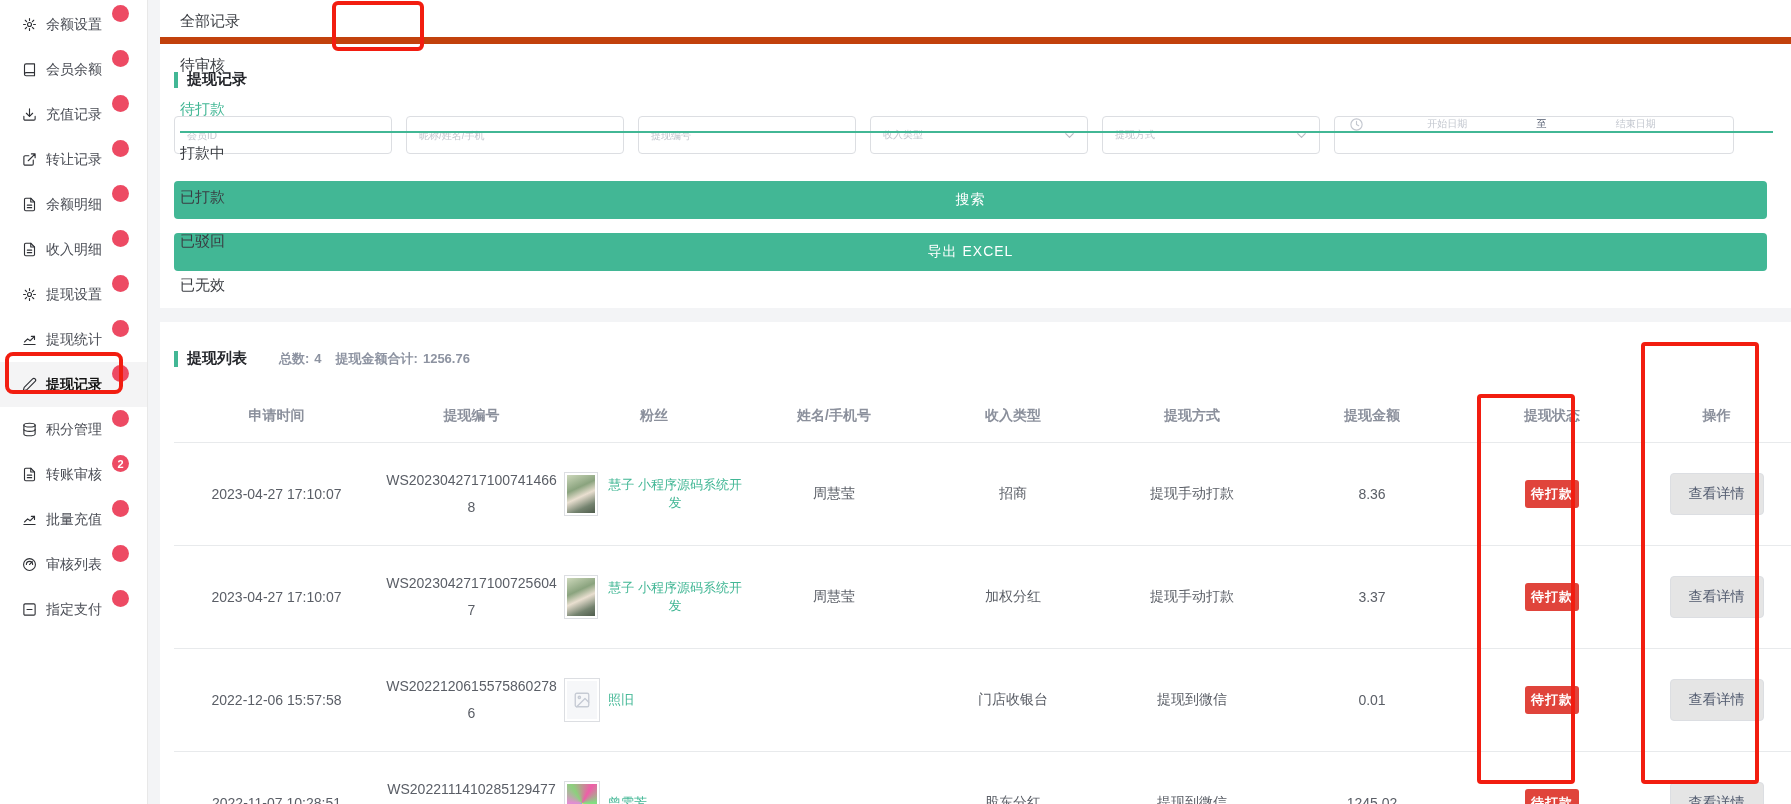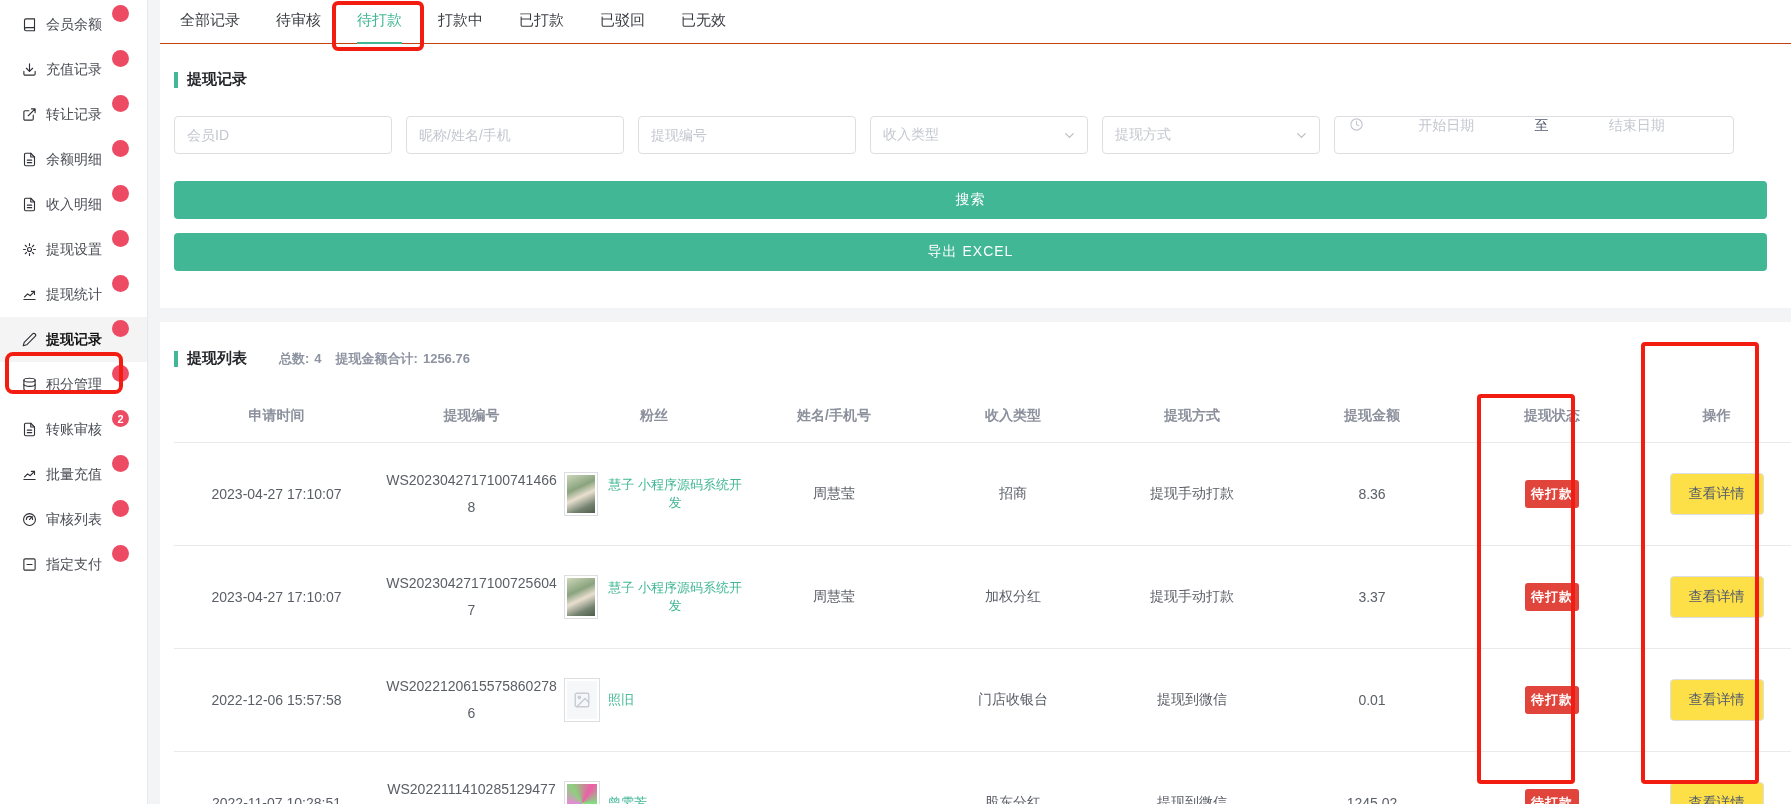--- a/index.html
+++ b/index.html
@@ -16,32 +16,32 @@
     border-right:1px solid #e8e8e8; padding-top:2px; z-index:2;}
   .side-item{height:45px; display:flex; align-items:center; padding-left:21px;
     font-size:14px; color:#4a4d55; cursor:pointer; position:relative; white-space:nowrap;}
   .side-item .s-icon{width:16px; height:16px; margin-right:9px; color:#2f3136; display:flex; align-items:center; justify-content:center; flex:none;}
   .side-item.active{background:#f4f4f5; color:#141414; font-weight:bold;}
   .s-badge{min-width:17px; height:17px; border-radius:9px; background:var(--badge-pink); color:#fff;
     font-size:11px; font-weight:bold; display:flex; align-items:center; justify-content:center;
     position:absolute; right:18px; top:3px; padding:0 4px;}
   
   .main{position:absolute; left:160px; top:0; width:1631px; height:804px;}
-  .tabbar{background:#fff; height:44px; display:flex; align-items:flex-end; padding-left:2px;
-    border-bottom:1px solid #c2410c;}
+  .tabbar{background:#fff; height:44px; display:flex; padding-left:2px;
+    border-bottom:7px solid #c2410c;flex-direction:column;}
   .tab{margin:0 14px; padding:12px 4px 13px; font-size:15px; color:#3a3d42; cursor:pointer; position:relative;}
   .tab.active{color:var(--accent);}
   .tab.active::after{content:""; position:absolute; left:4px; right:4px; bottom:-1px; height:2px; background:var(--accent);}
   
   .search-panel{background:#fff; padding:26px 24px 37px 14px;}
   .sec-title{display:flex; align-items:center;}
   .sec-bar{width:4px; height:16px; background:var(--accent); margin-right:9px; flex:none;}
   .sec-text{font-size:15px; font-weight:bold; color:#24262b;}
   .filters{display:flex; align-items:center; gap:14px; margin-top:27px; flex-wrap:nowrap;}
-  .f-input,.f-select,.f-date{height:38px; border:1px solid #dcdee2; border-radius:4px; background:#fff; font-size:14px;}
+  .f-input,.f-select,.f-date{height:38px; border:1px solid #dcdee2; border-radius:4px; background:#fff; font-size:10px;}
   .f-input{width:218px; padding:0 12px; color:#515a6e; outline:none;}
   .f-input::placeholder{color:#c3c7cf;}
   .f-select{width:218px; display:flex; align-items:center; justify-content:space-between;
     padding:0 10px 0 12px; color:#c3c7cf; cursor:pointer;}
   .f-select .chev{color:#b6bac2; display:flex;}
   .f-date{width:400px; display:flex; align-items:flex-start; padding:0 14px; color:#c3c7cf; cursor:pointer;}
   .f-date .dstart,.f-date .dend{flex:1; text-align:center;}
   .f-date .dsep{color:#515a6e; padding:0 6px;}
   .f-date .clk{color:#c3c7cf; display:flex;}
   .btn-row{margin-top:27px; display:flex; gap:14px;flex-direction:column;}
@@ -58,33 +58,43 @@
   .wno{width:172px; margin:8px auto; word-break:break-all; line-height:1.9;}
   .fan{display:flex; align-items:center; gap:8px;}
   .avatar{width:36px; height:44px; border:1px solid #dcdee2; background:#fff; padding:2px; display:flex; align-items:center; justify-content:center; cursor:pointer;}
   .avatar>i{width:100%; height:100%; display:flex; align-items:center; justify-content:center; color:#c6cbd4;}
   .av-photo>i{background:linear-gradient(155deg,#cdd8bb 0%,#8aa37e 35%,#e9dfd0 55%,#74836f 80%,#4f5c4c 100%);}
   .av-colorful>i{background:conic-gradient(from 30deg,#ef5da8,#7ee081,#f9e36b,#63b9f0,#e58bd3,#8bd17c,#ef5da8);}
   .av-placeholder>i{background:#f6f7f9;}
   .fan-name{color:var(--accent); font-size:13px; cursor:pointer;}
   .status-badge{display:inline-block; background:var(--status-red); color:#fff; font-weight:bold;
     font-size:13px; padding:5px 6px; border-radius:3px; letter-spacing:1px;}
-  .detail-btn{background:#fde047; border:1px solid #dcdee2; border-radius:4px; color:#515a6e;
+  .detail-btn{background:#e5e5e5; border:1px solid #dcdee2; border-radius:4px; color:#515a6e;
     font-size:14px; padding:11px 18px; cursor:pointer; font-family:inherit; white-space:nowrap;}
   
   .anno{position:absolute; border:4px solid var(--annotation-red); pointer-events:none; z-index:9;}
   .anno-tab{left:332px; top:1px; width:92px; height:50px; border-radius:6px;}
   .anno-side{left:5px; top:352px; width:118px; height:42px; border-radius:8px; z-index:10;}
   .anno-status{left:1477px; top:394px; width:98px; height:390px; border-radius:4px;}
   .anno-action{left:1641px; top:342px; width:118px; height:442px; border-radius:4px;}
 </style>
 </head>
 <body>
 
 <aside class="sidebar">
+    <div class="side-item">
+    <span class="s-icon">
+        <svg width="15" height="15" viewBox="0 0 24 24" fill="none" stroke="currentColor" stroke-width="1.8" stroke-linecap="round" stroke-linejoin="round">
+          <circle cx="12" cy="12" r="3.2"></circle>
+          <path d="M12 2.5v3M12 18.5v3M2.5 12h3M18.5 12h3M5.2 5.2l2.2 2.2M16.6 16.6l2.2 2.2M18.8 5.2l-2.2 2.2M7.4 16.6l-2.2 2.2"></path>
+        </svg>
+      </span>
+    <span class="s-label">余额设置</span>
+    <span class="s-badge" hidden=""></span>
+  </div>
     <div class="side-item">
     <span class="s-icon">
         <svg width="15" height="15" viewBox="0 0 24 24" fill="none" stroke="currentColor" stroke-width="1.8" stroke-linecap="round" stroke-linejoin="round">
           <path d="M4 19.5A2.5 2.5 0 0 1 6.5 17H20V3H6.5A2.5 2.5 0 0 0 4 5.5v14z"></path>
           <path d="M4 19.5A2.5 2.5 0 0 0 6.5 22H20v-5"></path>
         </svg>
       </span>
     <span class="s-label">会员余额</span>
     <span class="s-badge" hidden=""></span>
   </div>

